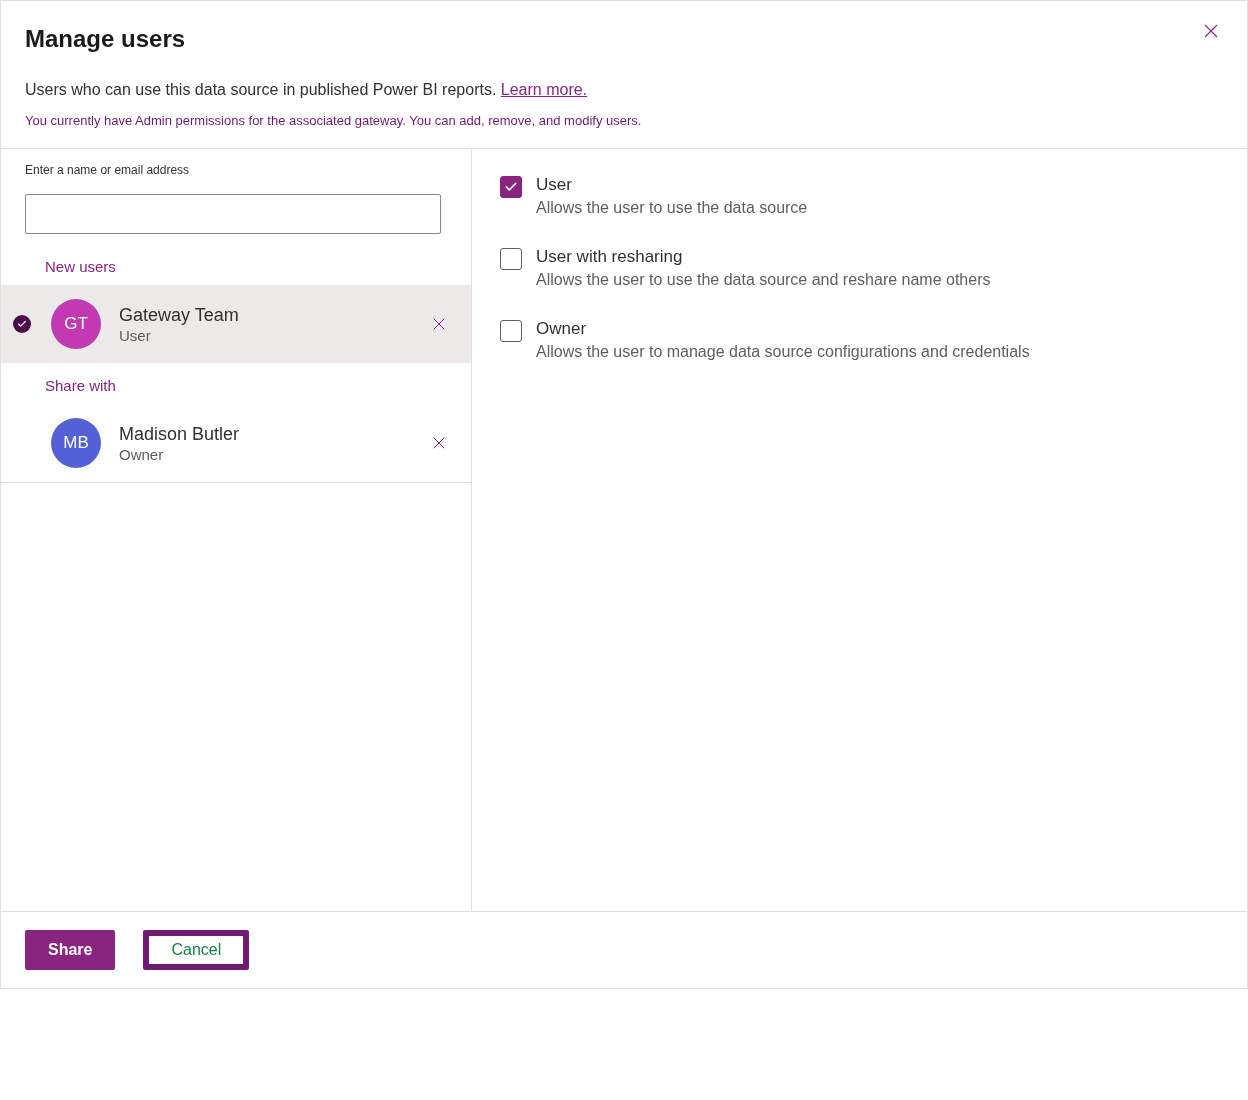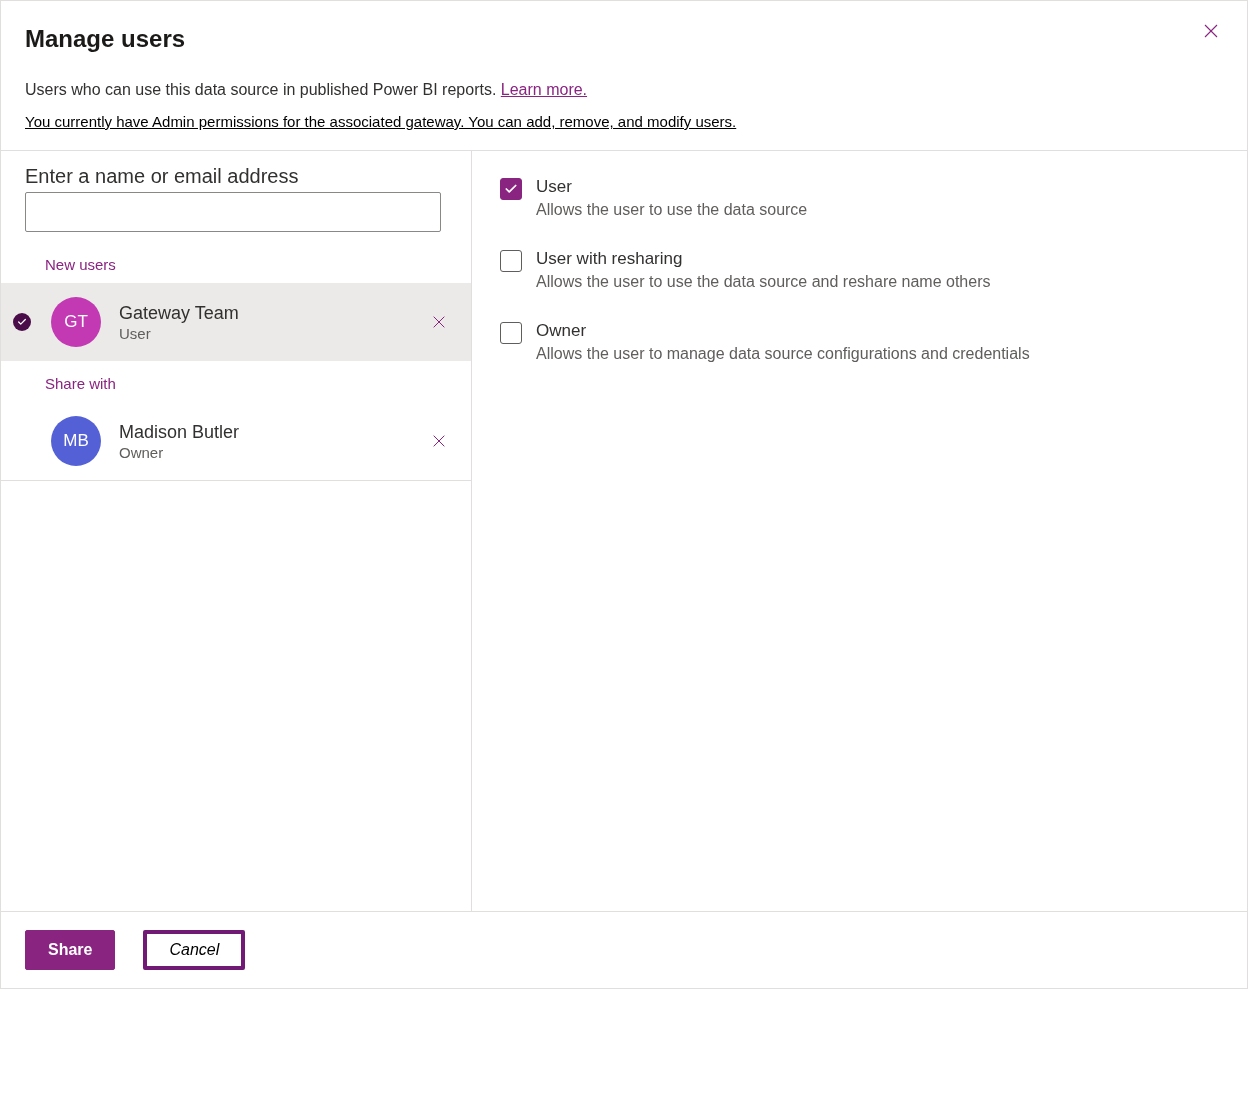--- a/index.html
+++ b/index.html
@@ -36,23 +36,22 @@
     .header .desc {
       font-size: 16px;
       color: #323130;
       margin-bottom: 14px;
     }
     .header .desc a {
       color: #8a2481;
       text-decoration: underline;
     }
     .header .sub-desc {
-      font-size: 15px;
-      color: #000000;
-      text-decoration: underline;
+      font-size: 13px;
+      color: #701a75;
     }
     .close-x {
       position: absolute;
       top: 18px;
       right: 24px;
       width: 24px;
       height: 24px;
       cursor: pointer;
       color: #8a2481;
       display: flex;
@@ -68,23 +67,23 @@
     .left-pane {
       width: 471px;
       border-right: 1px solid #e1dfdd;
       display: flex;
       flex-direction: column;
     }
     .search-section {
       padding: 14px 24px 10px 24px;
     }
     .search-label {
-      font-size: 20px;
-      color: #323130;
-      margin-bottom: 4px;
+      font-size: 12px;
+      color: #323130;
+      margin-bottom: 17px;
       display: block;
     }
     .search-input {
       width: 416px;
       height: 40px;
       border: 1px solid #8a8886;
       border-radius: 2px;
       padding: 0 10px;
       font-size: 15px;
       background: #fff;
@@ -209,23 +208,22 @@
       font-family: inherit;
     }
     .btn-primary {
       background: #8a2481;
       color: #fff;
       border: 1px solid #8a2481;
       font-weight: 600;
     }
     .btn-secondary {
       background: #fff;
-      color: #000000;
-      border: 4px solid #701a75;
-      font-style: italic;
+      color: #15803d;
+      border: 6px solid #701a75;
     }
   </style>
 </head>
 <body>
 
 <div class="dialog">
   <div class="header">
     <div class="close-x">
       <svg viewBox="0 0 24 24" fill="none" stroke="currentColor" stroke-width="1.5">
           <line x1="4" y1="4" x2="20" y2="20"></line>

